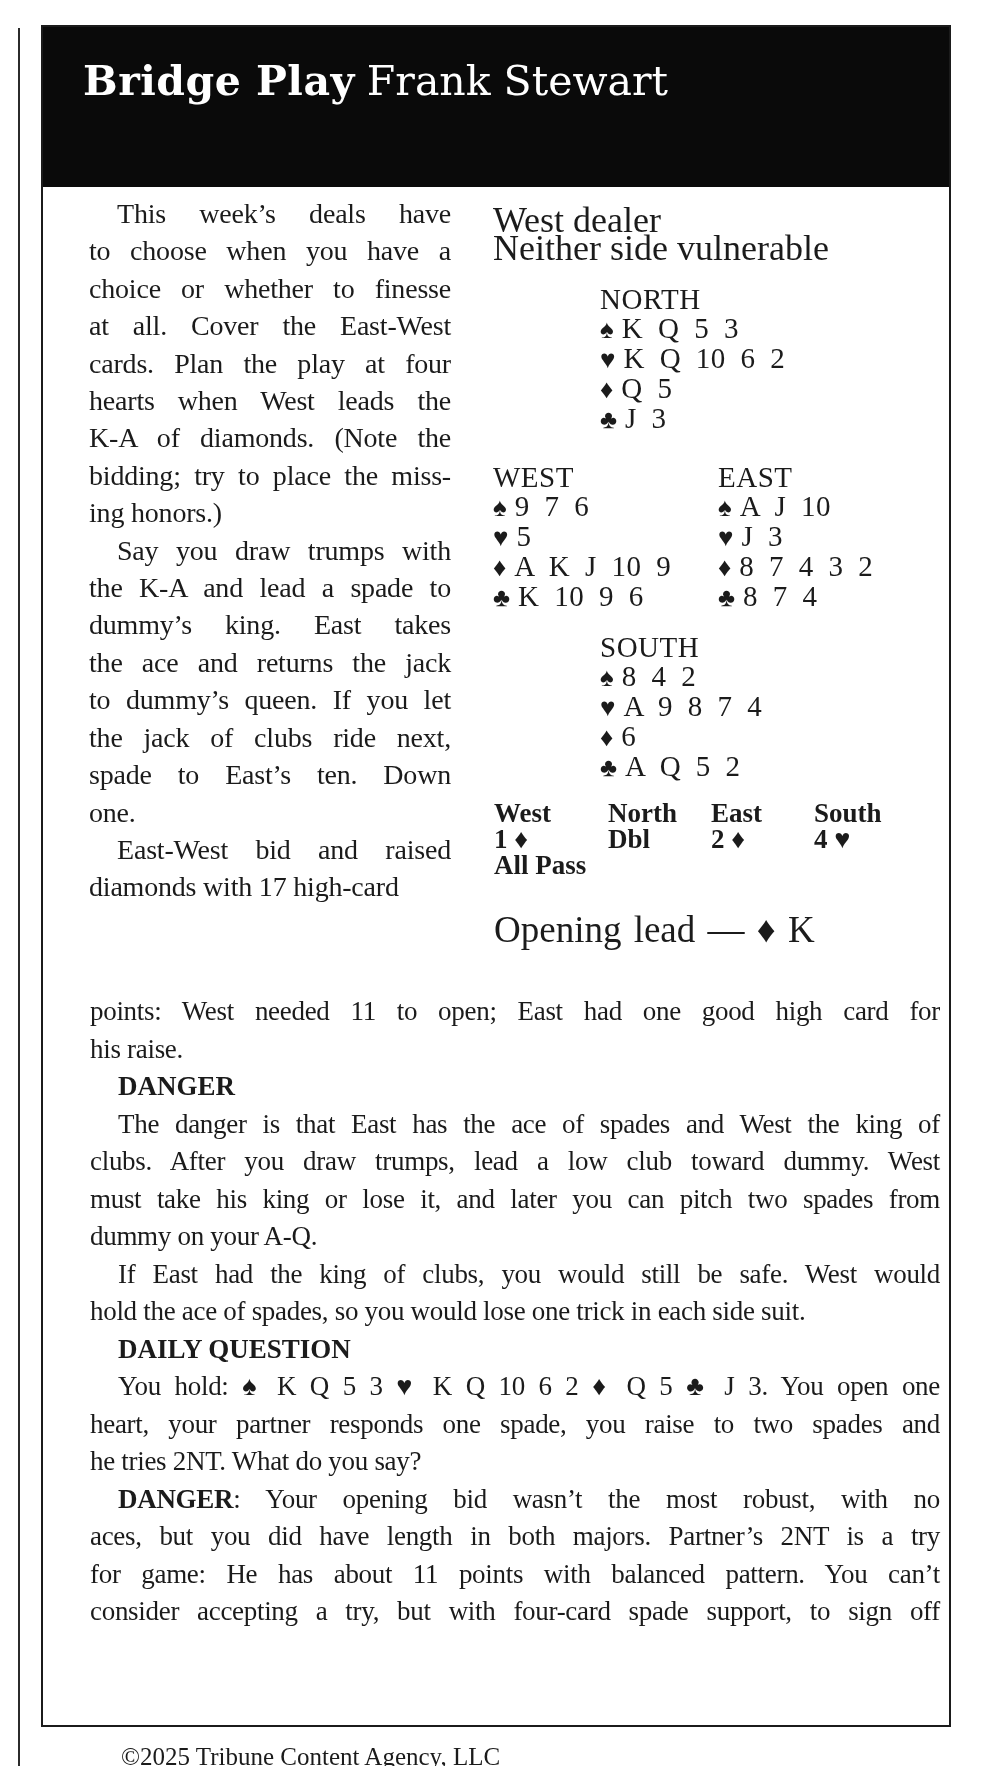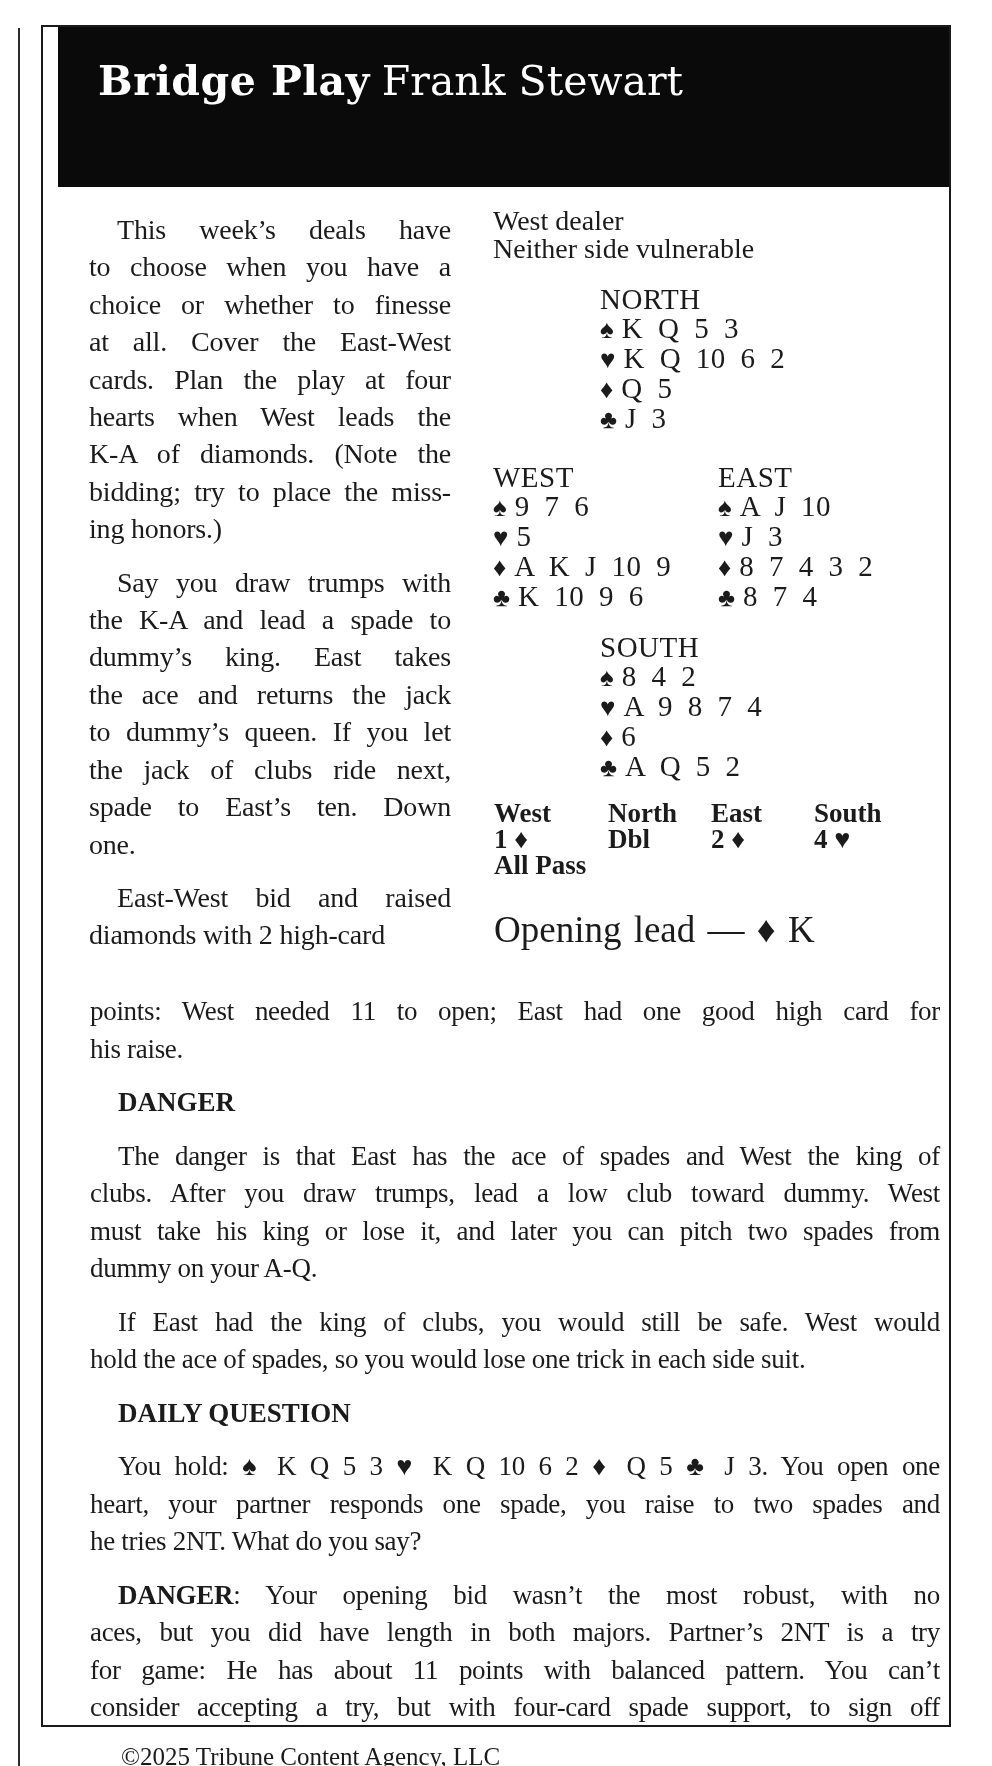--- a/index.html
+++ b/index.html
@@ -3,31 +3,31 @@
 <meta charset="utf-8">
 <style>
   html,body{margin:0;padding:0;}
   body{
     width:992px;height:1766px;background:#ffffff;position:relative;
     font-family:"Liberation Serif","DejaVu Serif",serif;color:#1b1b1b;
     overflow:hidden;
   }
   .rule{position:absolute;left:18px;top:28px;width:2px;height:1738px;background:#2b2b2b;}
   .box{position:absolute;left:41px;top:25px;width:906px;height:1698px;border:2px solid #1b1b1b;background:#fff;}
-  .masthead{position:absolute;left:0;top:0;right:0;height:160px;background:#0a0a0a;color:#ffffff;margin-left:15px;}
+  .masthead{position:absolute;left:0;top:0;right:0;height:160px;background:#0a0a0a;color:#ffffff;}
   .title{position:absolute;left:40px;top:30px;font-family:"DejaVu Serif","Liberation Serif",serif;font-size:41px;white-space:nowrap;}
   .title .bold{font-weight:bold;letter-spacing:0.5px;}
   .title .reg{font-weight:normal;margin-left:12px;}
   .left-col{position:absolute;left:46px;top:168px;width:362px;font-size:28px;line-height:37.4px;letter-spacing:-0.2px;}
   .full-col{position:absolute;left:47px;top:966px;width:850px;font-size:27px;line-height:37.5px;letter-spacing:-0.3px;}
   .jl{text-align:justify;text-align-last:justify;}
-  .in{text-indent:28px;margin-top:16px;}
+  .in{text-indent:28px;}
   .bl{font-weight:bold;letter-spacing:0;}
   .copyright{position:absolute;left:78px;top:1716px;font-size:25px;}
-  .dealer{position:absolute;left:450px;top:180px;font-size:28px;line-height:27.5px;}
+  .dealer{position:absolute;left:450px;top:180px;font-size:36px;line-height:27.5px;}
   .hand{position:absolute;font-size:29px;line-height:29px;white-space:nowrap;}
   .hand .cards{word-spacing:7px;letter-spacing:0.5px;}
   .hand .sym{display:inline-block;margin-right:8px;font-size:26px;}
   .hand-label{letter-spacing:0.5px;}
   .hand-north{left:557px;top:258px;}
   .hand-west{left:450px;top:436px;}
   .hand-east{left:675px;top:436px;}
   .hand-south{left:557px;top:606px;}
   .auction{position:absolute;left:451px;top:773px;width:460px;font-size:27px;font-weight:bold;line-height:26px;}
   .auction .row{display:flex;}
@@ -60,21 +60,21 @@
       <div>ing honors.)</div>
       <div class="jl in">Say you draw trumps with</div>
       <div class="jl">the K-A and lead a spade to</div>
       <div class="jl">dummy’s king. East takes</div>
       <div class="jl">the ace and returns the jack</div>
       <div class="jl">to dummy’s queen. If you let</div>
       <div class="jl">the jack of clubs ride next,</div>
       <div class="jl">spade to East’s ten. Down</div>
       <div>one.</div>
       <div class="jl in">East-West bid and raised</div>
-      <div>diamonds with 2 high-card</div>
+      <div>diamonds with 17 high-card</div>
     </div>
 
   <div class="dealer">
     <div>West dealer</div>
     <div>Neither side vulnerable</div>
   </div>
 
   <div class="hand hand-north">
       <div class="hand-label">NORTH</div>
       <div class="suit-row"><span class="sym">♠</span><span class="cards">K Q 5 3</span></div>

